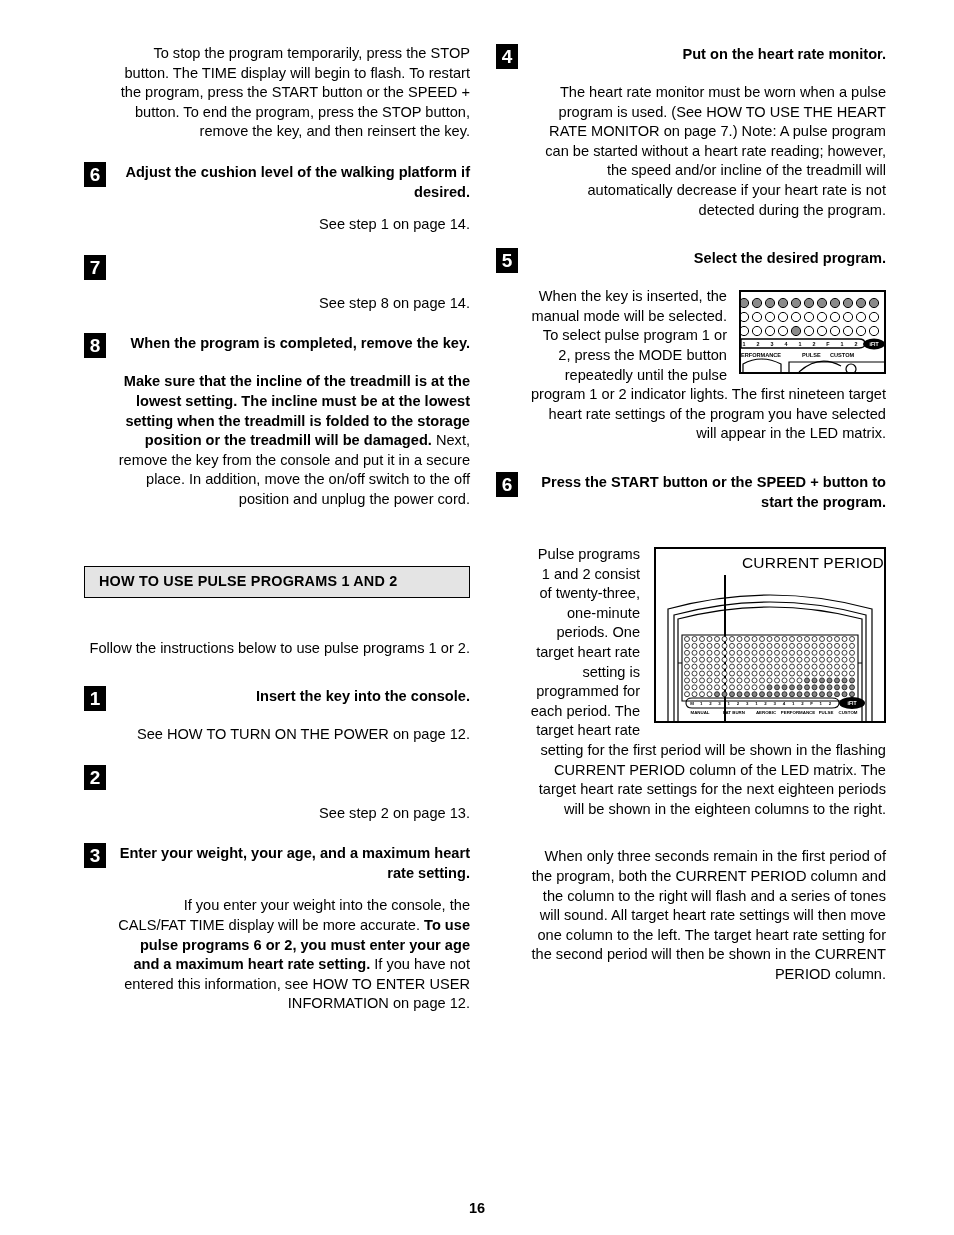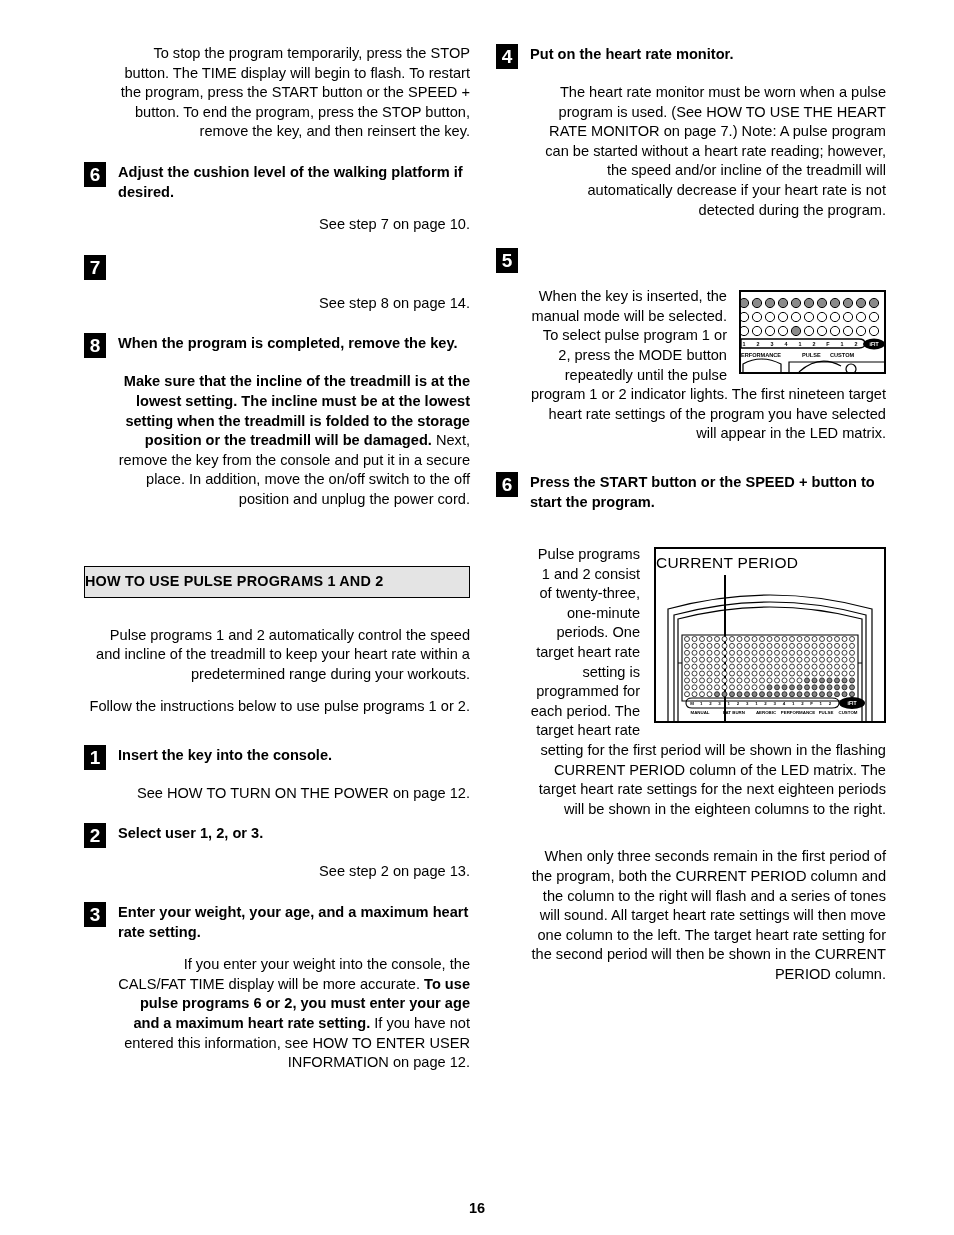--- a/index.html
+++ b/index.html
@@ -60,33 +60,35 @@
     line-height: 25px;
     text-align: center;
     font-family: "Liberation Sans", sans-serif;
   }
   .step-title {
     font-size: 14.6px;
     line-height: 19.6px;
     font-weight: bold;
     margin: 0;
     padding-top: 1px;
+    text-align: right;
   }
 
   
   .section-bar {
     box-sizing: border-box;
     width: 386px;
     height: 32px;
     background: #e4e4e4;
     border: 1.6px solid #000000;
     font-size: 14.4px;
     font-weight: bold;
     letter-spacing: 0.2px;
     line-height: 29px;
+    padding-left: 14px;
   }
 
   
   .fig-console {
     box-sizing: border-box;
     float: right;
     width: 147px;
     height: 84px;
     border: 2px solid #000;
     background: #fff;
@@ -105,21 +107,21 @@
     position: relative;
     overflow: hidden;
   }
   .clear { clear: both; }
 
   .cp-label {
     position: absolute;
     top: 5px;
     left: 0;
     width: 100%;
-    text-align: left;
+    text-align: right;
     font-size: 15.5px;
     letter-spacing: .2px;
   }
   .cp-pointer {
     position: absolute;
     left: 68px;
     top: 26px;
     width: 1.6px;
     height: 152px;
     background: #000;
@@ -147,21 +149,21 @@
 
     <p class="para indent">To stop the program temporarily, press the STOP button. The TIME display will begin to flash. To restart the program, press the START button or the SPEED + button. To end the program, press the STOP button, remove the key, and then reinsert the key.</p>
 
     <div class="gap-m"></div>
 
     <div class="step">
       <div class="step-badge">6</div>
       <p class="step-title">Adjust the cushion level of the walking platform if desired.</p>
     </div>
     <div class="gap-s"></div>
-    <p class="para indent">See step 7 on page 10.</p>
+    <p class="para indent">See step 1 on page 14.</p>
 
     <div class="gap-m"></div>
 
     <div class="step">
       <div class="step-badge">7</div>
     </div>
     <div class="gap-s"></div>
     <p class="para indent">See step 8 on page 14.</p>
 
     <div class="gap-m"></div>
@@ -173,38 +175,36 @@
     <div class="gap-s"></div>
     <p class="para indent"><b>Make sure that the incline of the treadmill is at the lowest setting. The incline must be at the lowest setting when the treadmill is folded to the storage position or the treadmill will be damaged.</b><span> Next, remove the key from the console and put it in a secure place. In addition, move the on/off switch to the off position and unplug the power cord.</span></p>
 
     <div class="gap-xl"></div>
     <div style="height:16px"></div>
 
     <div class="section-bar">HOW TO USE PULSE PROGRAMS 1 AND 2</div>
 
     <div class="gap-l"></div>
 
-    <p class="para">Pulse programs 1 and 2 automatically control the speed and incline of the treadmill to keep your heart rate within a predetermined range during your workouts.</p>
     <div class="gap-s"></div>
     <p class="para">Follow the instructions below to use pulse programs 1 or 2.</p>
 
     <div class="gap-l"></div>
 
     <div class="step">
       <div class="step-badge">1</div>
       <p class="step-title">Insert the key into the console.</p>
     </div>
     <div class="gap-s"></div>
     <p class="para indent">See HOW TO TURN ON THE POWER on page 12.</p>
 
     <div class="gap-m"></div>
 
     <div class="step">
       <div class="step-badge">2</div>
-      <p class="step-title">Select user 1, 2, or 3.</p>
     </div>
     <div class="gap-s"></div>
     <p class="para indent">See step 2 on page 13.</p>
 
     <div class="gap-m"></div>
 
     <div class="step">
       <div class="step-badge">3</div>
       <p class="step-title">Enter your weight, your age, and a maximum heart rate setting.</p>
     </div>
@@ -218,20 +218,21 @@
       <div class="step-badge">4</div>
       <p class="step-title">Put on the heart rate monitor.</p>
     </div>
     <div class="gap-s"></div>
     <p class="para indent">The heart rate monitor must be worn when a pulse program is used. (See HOW TO USE THE HEART RATE MONITOR on page 7.) Note: A pulse program can be started without a heart rate reading; however, the speed and/or incline of the treadmill will automatically decrease if your heart rate is not detected during the program.</p>
 
     <div class="gap-l"></div>
 
     <div class="step">
       <div class="step-badge">5</div>
+      <p class="step-title">Select the desired program.</p>
     </div>
     <div class="gap-s"></div>
 
     <div class="indent">
 
       <div class="fig-console">
         <svg width="143" height="80" viewBox="0 0 143 80">
 
           <g>
             <circle cx="3" cy="11" r="4.6" fill="#8a8a8a" stroke="#000" stroke-width="1"></circle>

